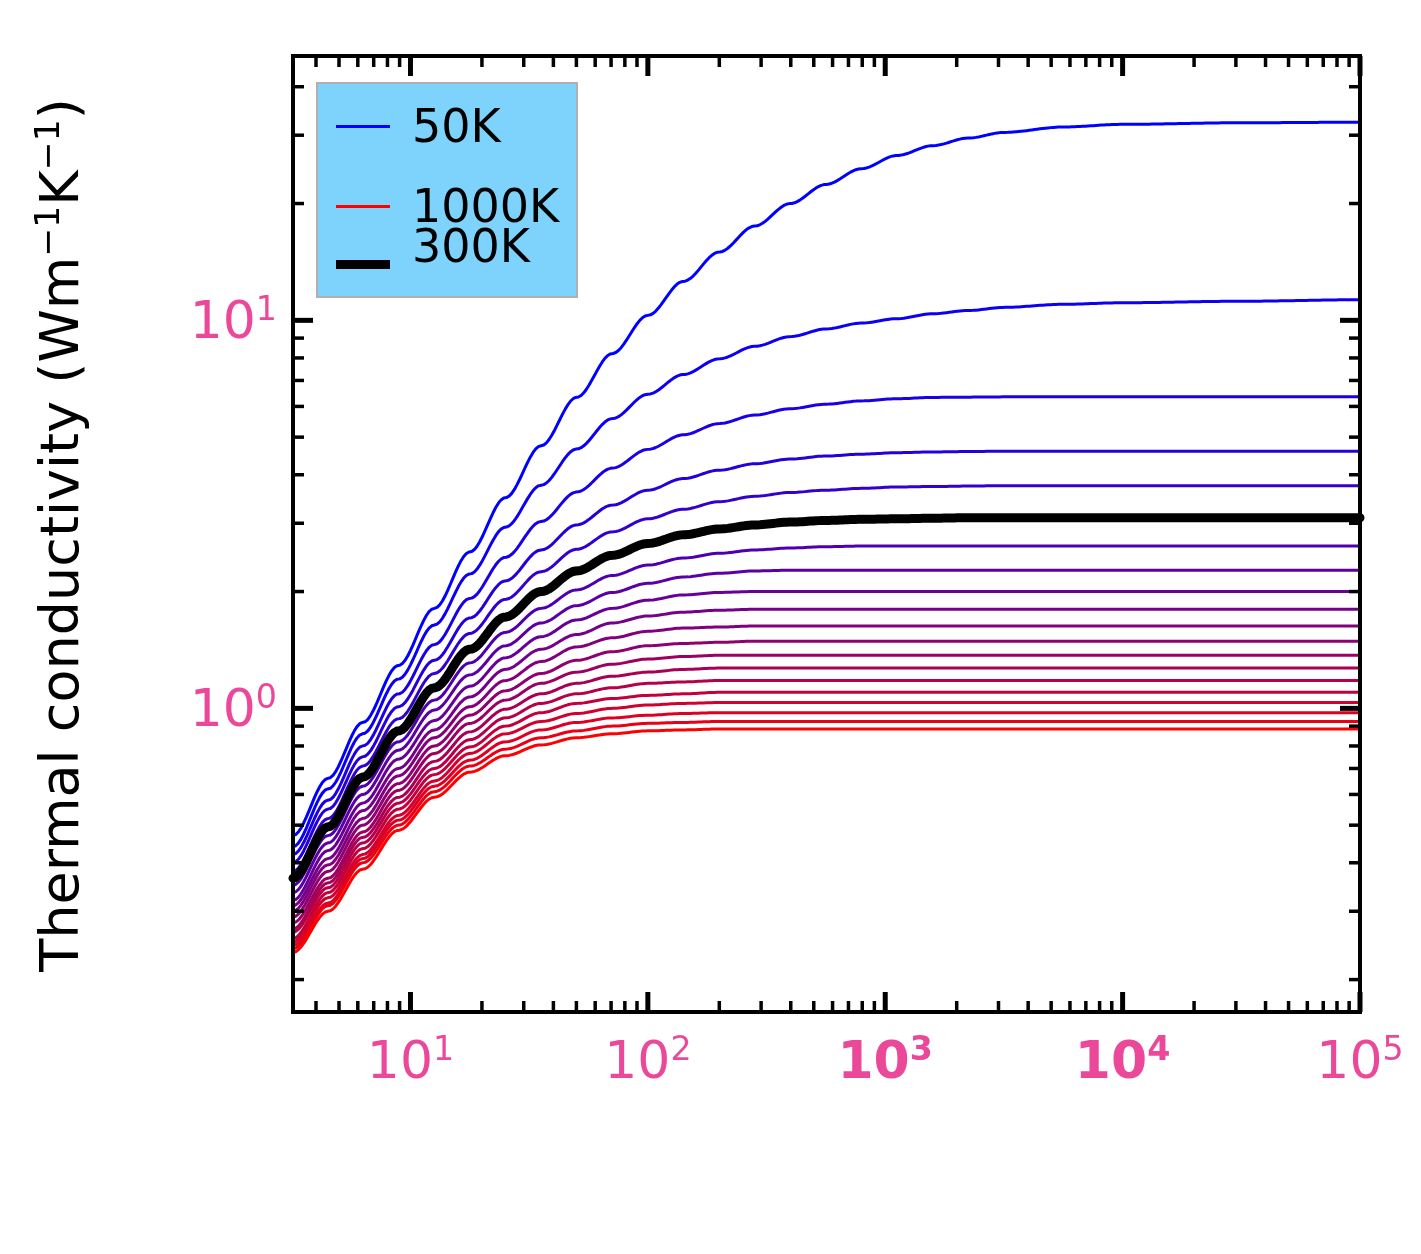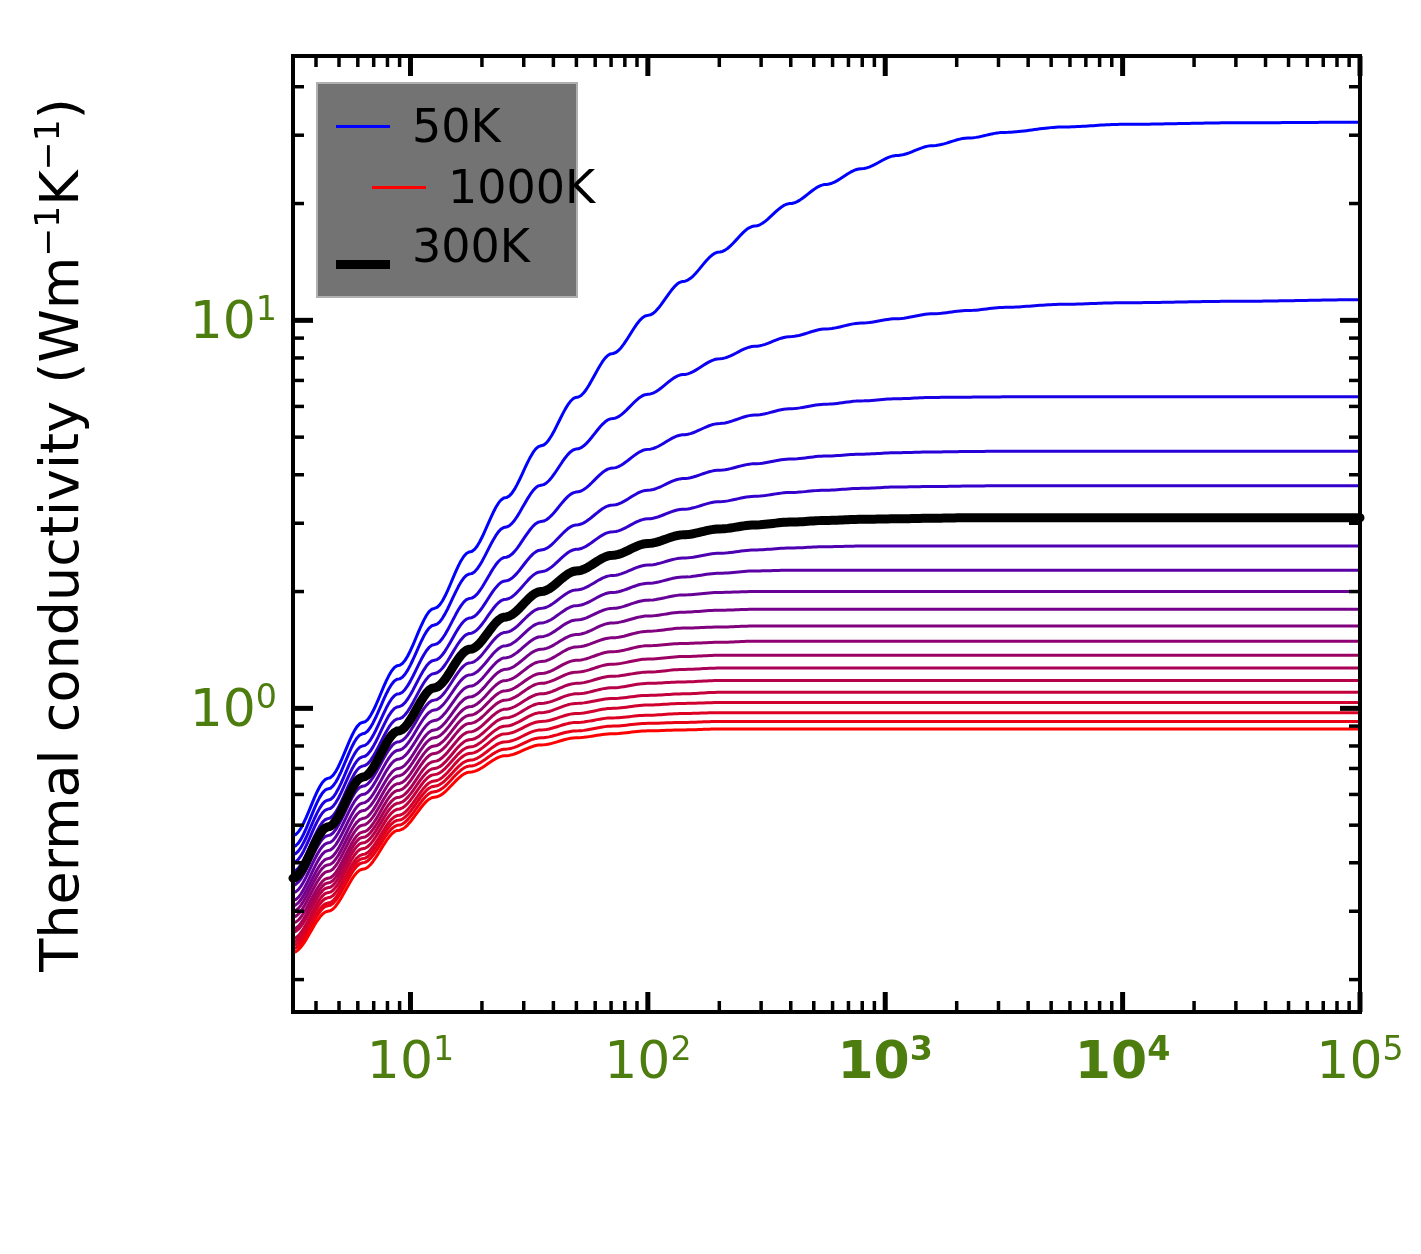--- a/index.html
+++ b/index.html
@@ -56,40 +56,40 @@
     transform: rotate(-90deg);
     transform-origin: center center;
   }
   .sup {
     font-size: 0.64em;
     vertical-align: super;
     line-height: 0;
   }
   .tick-label {
     position: absolute;
-    color: #4d7c0f;
+    color: #ec4899;
     font-family: "DejaVu Sans", sans-serif;
     font-size: 52px;
     line-height: 1;
     white-space: nowrap;
   }
   .xtick-label {
     transform: translateX(-50%);
   }
   .ytick-label {
     transform: translateY(-50%);
     text-align: right;
   }
   #legend-box {
     position: absolute;
     left: 316px;
     top: 82px;
     width: 262px;
     height: 216px;
-    background: #737373;
+    background: #7dd3fc;
     border: 2px solid #b0b0b0;
     box-sizing: border-box;
   }
   .legend-row {
     position: absolute;
     left: 0;
     width: 100%;
     height: 60px;
     display: flex;
     align-items: center;
@@ -289,21 +289,21 @@
 
   <div id="ylabel-wrap">
     <div class="axis-label" id="ylabel"><span>Thermal conductivity (Wm</span><span class="sup">−1</span><span>K</span><span class="sup">−1</span><span>)</span></div>
   </div>
 
   <div id="legend-box" style="border-color: rgb(176, 176, 176);">
       <div class="legend-row" style="top: 12px;">
         <div class="legend-swatch" style="border-top-color: rgb(0, 0, 255); border-top-width: 3px;"></div>
         <div class="legend-text">50K</div>
       </div>
-      <div class="legend-row" style="top: 73px; padding-left: 36px;">
+      <div class="legend-row" style="top: 92px;">
         <div class="legend-swatch" style="border-top-color: rgb(255, 0, 0); border-top-width: 3px;"></div>
         <div class="legend-text">1000K</div>
       </div>
       <div class="legend-row" style="top: 125px; align-items: flex-end;">
         <div class="legend-swatch" style="border-top-color: rgb(0, 0, 0); border-top-width: 9px;"></div>
         <div class="legend-text">300K</div>
       </div>
     </div>
 
 </div>

